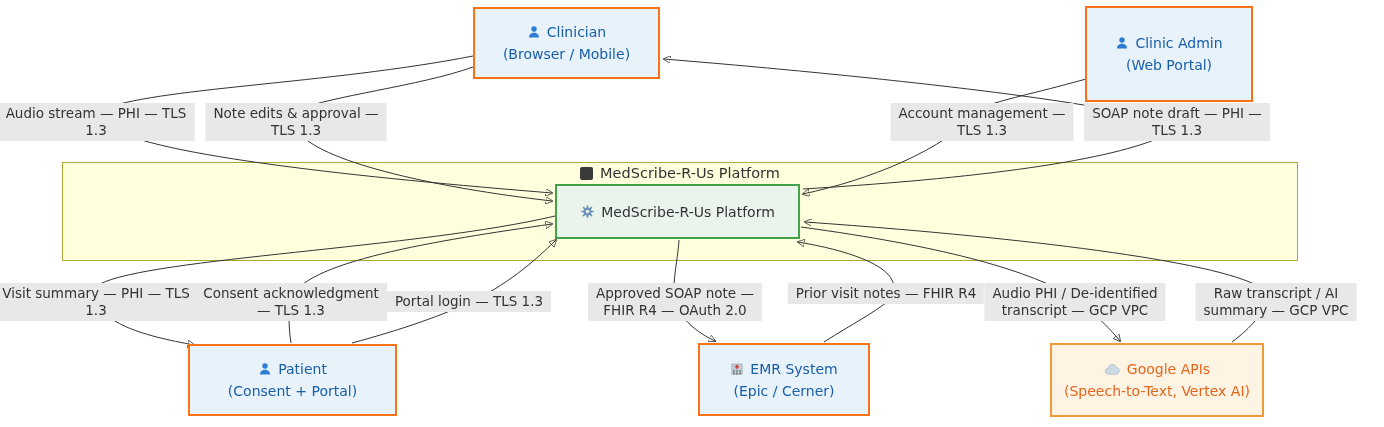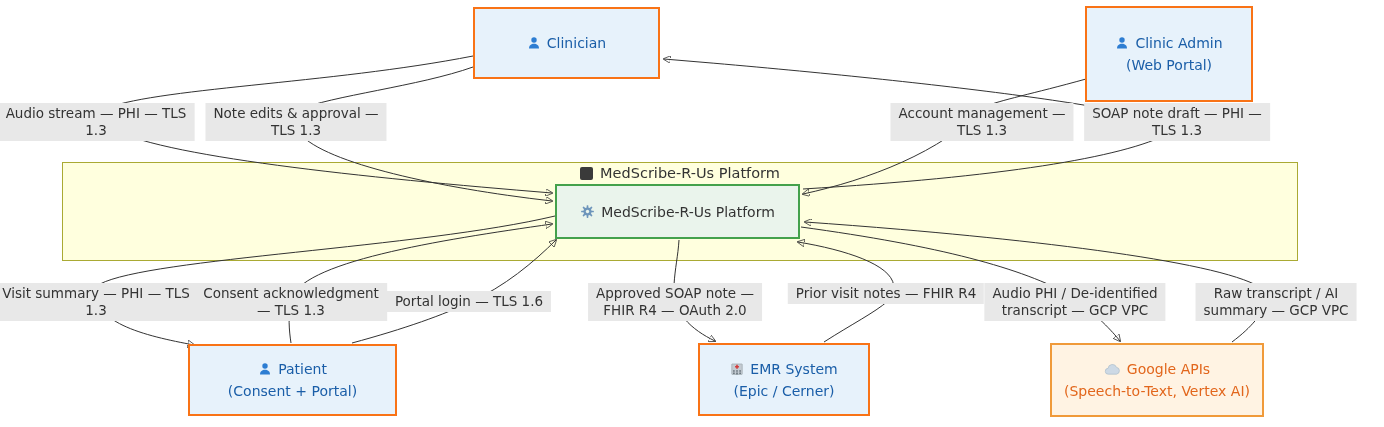--- a/index.html
+++ b/index.html
@@ -88,21 +88,21 @@
   </div>
   <div class="elabel" style="left:96px;top:283px">
     <div>Visit summary — PHI — TLS</div>
     <div>1.3</div>
   </div>
   <div class="elabel" style="left:291px;top:283px">
     <div>Consent acknowledgment</div>
     <div>— TLS 1.3</div>
   </div>
   <div class="elabel" style="left:469px;top:291px">
-    <div>Portal login — TLS 1.6</div>
+    <div>Portal login — TLS 1.3</div>
   </div>
   <div class="elabel" style="left:675px;top:283px">
     <div>Approved SOAP note —</div>
     <div>FHIR R4 — OAuth 2.0</div>
   </div>
   <div class="elabel" style="left:886px;top:283px">
     <div>Prior visit notes — FHIR R4</div>
   </div>
   <div class="elabel" style="left:1075px;top:283px">
     <div>Audio PHI / De-identified</div>
@@ -118,20 +118,21 @@
       <span class="icon">
         <svg width="14" height="14" viewBox="0 0 16 16">
             <g fill="#2d7dd2">
               <circle cx="8" cy="4.6" r="3.1"></circle>
               <path d="M2.3 14.2 C2.3 10.6 4.9 8.9 8 8.9 C11.1 8.9 13.7 10.6 13.7 14.2 Z"></path>
             </g>
           </svg>
       </span>
       <span>Clinician</span>
     </div>
+    <div>(Browser / Mobile)</div>
   </div>
 
   <div class="node node-blue" style="left:1085px;top:6px;width:168px;height:96px">
     <div class="trow">
       <span class="icon">
         <svg width="14" height="14" viewBox="0 0 16 16">
             <g fill="#2d7dd2">
               <circle cx="8" cy="4.6" r="3.1"></circle>
               <path d="M2.3 14.2 C2.3 10.6 4.9 8.9 8 8.9 C11.1 8.9 13.7 10.6 13.7 14.2 Z"></path>
             </g>

